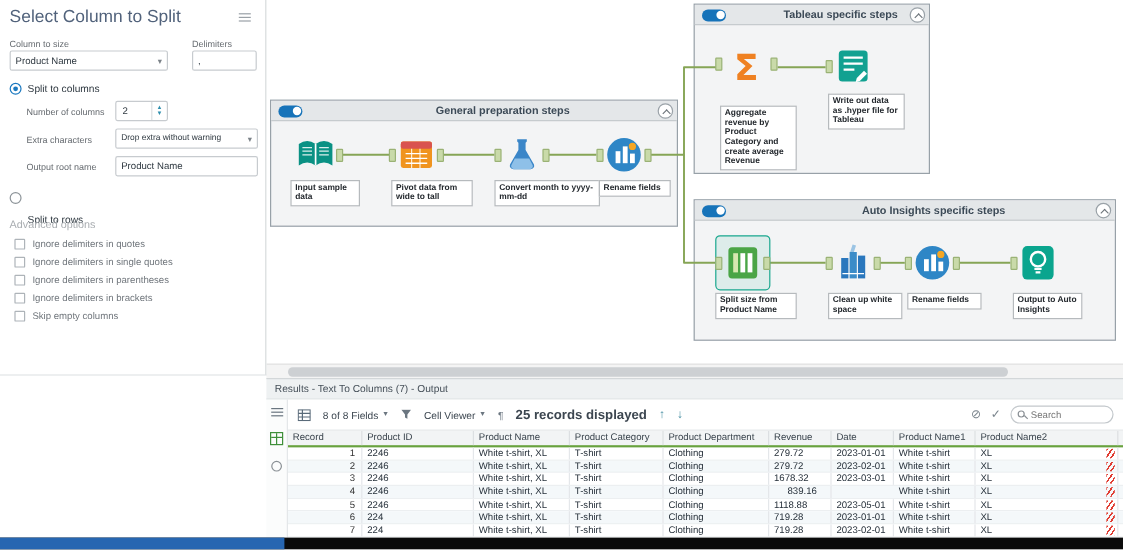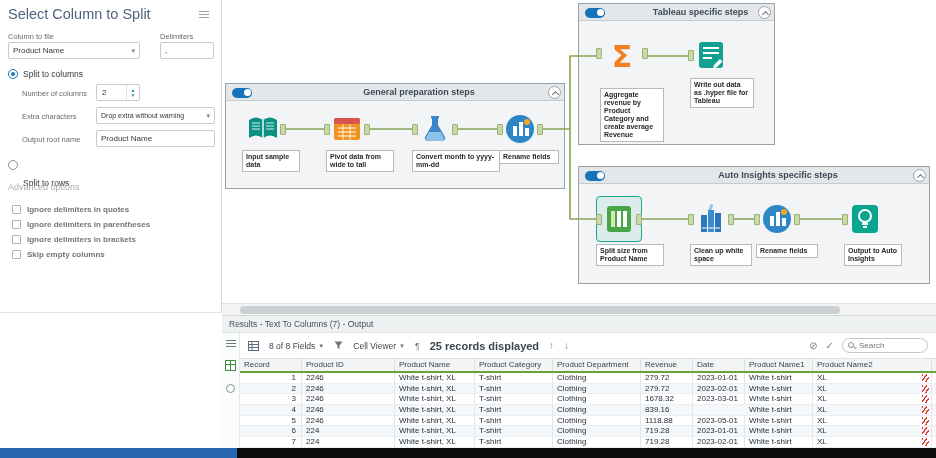--- a/index.html
+++ b/index.html
@@ -18,21 +18,21 @@
   .cfg-select .chev { margin-left:auto; color:#7b8288; font-size:7px; }
   input.cfg-input { padding:0 4px; font-family:"Liberation Sans",sans-serif; outline:none; }
   .cfg-spin { display:flex; align-items:center; padding:0 0 0 5px; }
   .cfg-spin .arrows { margin-left:auto; width:13px; height:100%; border-left:1px solid #dcdfe1; display:flex; flex-direction:column; align-items:center; justify-content:center; color:#2f8fae; font-size:5px; line-height:5px; cursor:pointer; }
   .radio { position:absolute; width:10px; height:10px; border-radius:50%; border:1px solid #8d9499; background:#fff; cursor:pointer; }
   .radio.checked { border-color:#1b79c0; }
   .radio.checked::after { content:''; position:absolute; inset:2px; border-radius:50%; background:#1b79c0; }
   .radio-label { position:absolute; font-size:8.5px; color:#2e3840; }
   .adv-head { position:absolute; left:8px; top:182px; font-size:9px; color:#a9adb1; }
   #adv-list { position:absolute; left:12px; top:199px; }
-  .adv-row { display:flex; align-items:flex-end; gap:6px; height:15px;font-weight:bold; }
+  .adv-row { display:flex; align-items:flex-start; gap:6px; height:15px; }
   .cb { width:9px; height:9px; border:1px solid #aeb4b9; border-radius:1px; background:#fff; cursor:pointer; flex:0 0 auto; }
   .adv-label { font-size:8px; color:#70767c; white-space:nowrap; }
 
   
   .container { position:absolute; border:1px solid #98a1a8; background:#f3f4f5; z-index:1; }
   .container-header { position:relative; height:17px; background:#e4e7e9; border-bottom:1px solid #c6cbce; }
   .container-title { text-align:center; font-size:9px; font-weight:bold; color:#3c4a57; line-height:16px;padding-left:48px; }
   .toggle { position:absolute; left:6px; top:3.5px; width:20px; height:10px; border-radius:5px; background:#1673b9; cursor:pointer; }
   .toggle::after { content:''; position:absolute; right:1.5px; top:1.5px; width:7px; height:7px; border-radius:50%; background:#fff; }
   .collapse-btn { position:absolute; right:3px; top:2px; width:13px; height:13px; border-radius:50%; border:1px solid #9aa2a8; background:#fff; cursor:pointer; }
@@ -93,21 +93,21 @@
 <div id="app">
 
   <div class="config-panel">
     <div class="cfg-title">Select Column to Split</div>
     <div class="cfg-menu-icon">
         <span></span>
         <span></span>
         <span></span>
       </div>
 
-    <div class="cfg-label" style="left:8px; top:32px;">Column to file</div>
+    <div class="cfg-label" style="left:8px; top:32px;">Column to size</div>
     <div class="cfg-select" style="left:8px; top:42px; width:132px;">
       <span>Product Name</span>
       <span class="chev">▾</span>
     </div>
 
     <div class="cfg-label" style="left:160px; top:32px;">Delimiters</div>
     <input class="cfg-input" style="left: 160px; top: 42px; width: 54px;" value=",">
 
     <span class="radio checked" style="left:8px; top:69px;"></span>
     <span class="radio-label" style="left:23px; top:69px;">Split to columns</span>
@@ -131,20 +131,24 @@
     <input class="cfg-input" style="left: 96px; top: 130px; width: 119px;" value="Product Name">
 
     <span class="radio" style="left:8px; top:160px;"></span>
     <span class="radio-label" style="left:23px; top:160px;margin-top:18px;">Split to rows</span>
 
     <div class="adv-head">Advanced options</div>
     <div id="adv-list">
         <div class="adv-row">
           <span class="cb"></span>
           <span class="adv-label">Ignore delimiters in quotes</span>
+        </div>
+        <div class="adv-row">
+          <span class="cb"></span>
+          <span class="adv-label">Ignore delimiters in single quotes</span>
         </div>
         <div class="adv-row">
           <span class="cb"></span>
           <span class="adv-label">Ignore delimiters in parentheses</span>
         </div>
         <div class="adv-row">
           <span class="cb"></span>
           <span class="adv-label">Ignore delimiters in brackets</span>
         </div>
         <div class="adv-row">
@@ -374,21 +378,21 @@
           <div class="td" style="width: 52px;">2023-03-01</div>
           <div class="td" style="width: 68px;">White t-shirt</div>
           <div class="td" style="width: 119px;">XL<span class="qmark"></span></div>
         </div>
         <div class="tr alt">
           <div class="td rec" style="width: 62px;">4</div>
           <div class="td" style="width: 93px;">2246</div>
           <div class="td" style="width: 80px;">White t-shirt, XL</div>
           <div class="td" style="width: 78px;">T-shirt</div>
           <div class="td" style="width: 88px;">Clothing</div>
-          <div class="td" style="width: 52px;">839.16</div>
+          <div class="td" style="width: 52px; text-align: center;">839.16</div>
           <div class="td" style="width: 52px; margin-top: 45px;">2023-04-01</div>
           <div class="td" style="width: 68px;">White t-shirt</div>
           <div class="td" style="width: 119px;">XL<span class="qmark"></span></div>
         </div>
         <div class="tr">
           <div class="td rec" style="width: 62px;">5</div>
           <div class="td" style="width: 93px;">2246</div>
           <div class="td" style="width: 80px;">White t-shirt, XL</div>
           <div class="td" style="width: 78px;">T-shirt</div>
           <div class="td" style="width: 88px;">Clothing</div>

